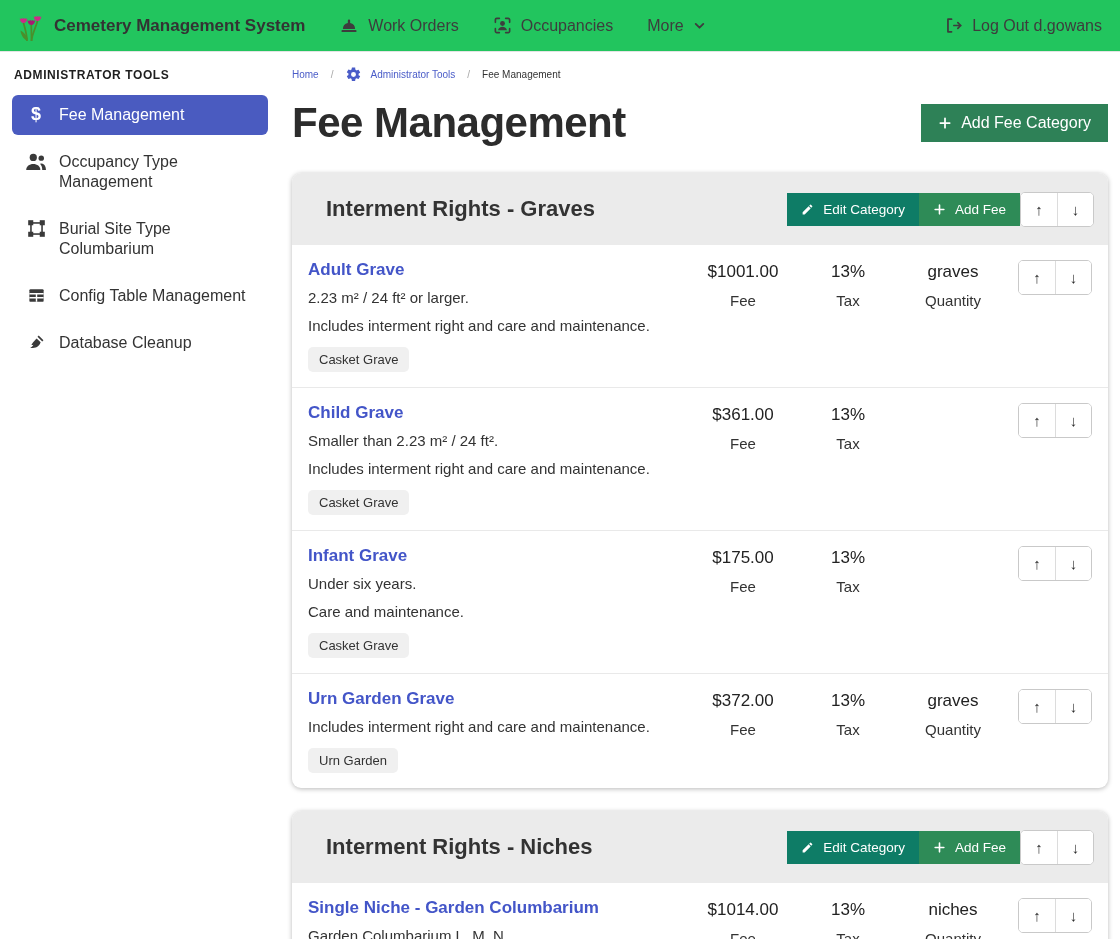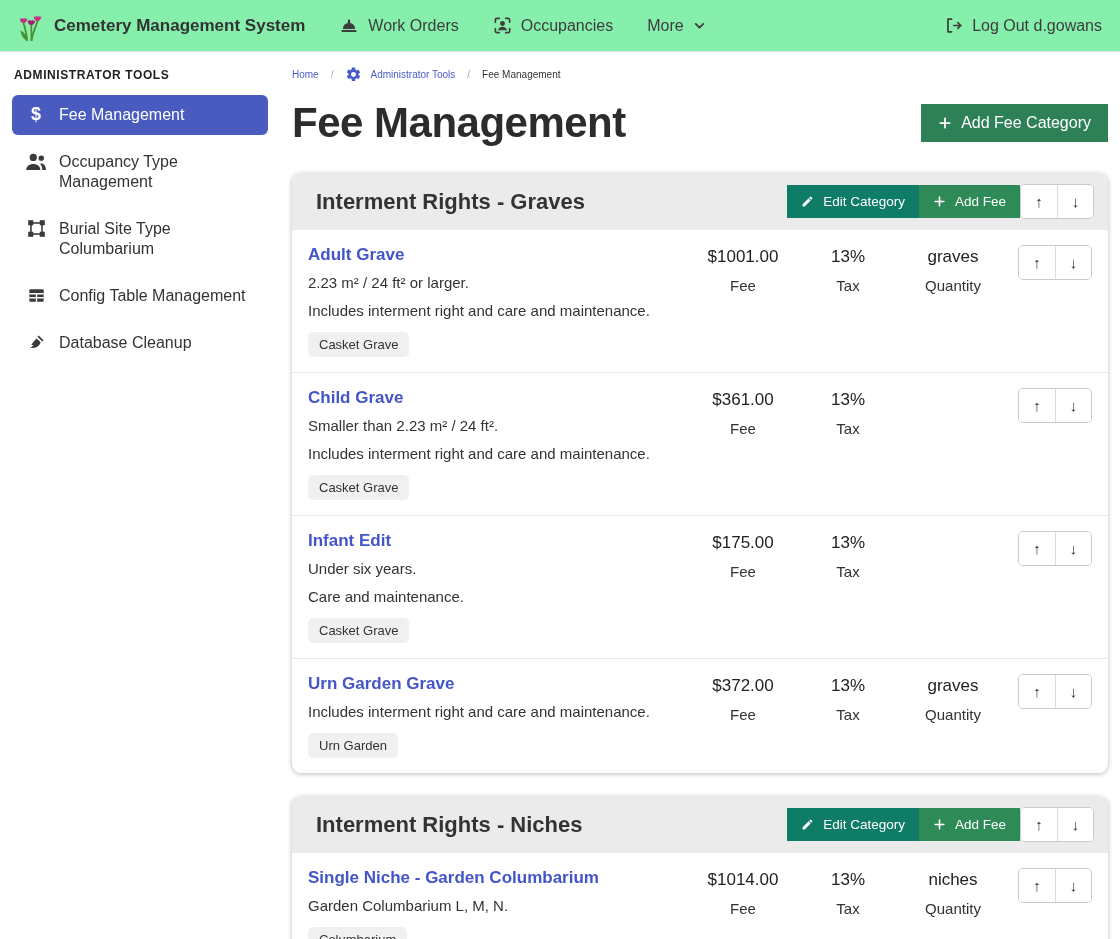--- a/index.html
+++ b/index.html
@@ -7,21 +7,21 @@
     margin: 0; padding: 0;
     width: 1120px; height: 939px;
     overflow: hidden;
     background: #fff;
     font-family: "Liberation Sans", "DejaVu Sans", sans-serif;
     color: #333;
   }
   
   .navbar {
     height: 52px;
-    background: #86efac;
+    background: #22c55e;
     border-bottom: 1px solid #e4e4e4;
     display: flex; align-items: center;
     padding: 0 18px; gap: 34px;
   }
   .brand { display: flex; align-items: center; gap: 10px; cursor: pointer; }
   .brand-title { font-size: 17px; font-weight: 700; color: #333; }
   .nav-item { display: flex; align-items: center; gap: 9px; font-size: 16px; color: #3d3d3d; cursor: pointer; }
   .nav-right { margin-left: auto; }
   .icon { display: inline-flex; align-items: center; justify-content: center; }
   .dollar-glyph { font-weight: 700; font-size: 18px; line-height: 1; }
@@ -76,21 +76,21 @@
   
   .card {
     border-radius: 9px; background: #fff;
     box-shadow: 0 1px 5px rgba(0,0,0,.28);
     margin-bottom: 23px; overflow: hidden;
   }
   .card-header {
     background: #ebebeb; display: flex; align-items: center;
     padding: 11px 14px 11px 22px; min-height: 56px;
   }
-  .card-title { flex: 1; font-size: 22px; font-weight: 600; color: #333; margin: 2px; }
+  .card-title { flex: 1; font-size: 22px; font-weight: 600; color: #333; margin: 12px; }
   .header-actions { display: flex; align-items: center; }
 
   .fee-row { display: flex; align-items: flex-start; padding: 15px 16px 15px 16px; border-bottom: 1px solid #e9e9e9; }
   .fee-row:last-child { border-bottom: none; }
   .fee-info { flex: 1; min-width: 0; padding-right: 6px; }
   .fee-name {
     display: inline-block; font-size: 17px; font-weight: 700;
     color: #4355c8; text-decoration: none; cursor: pointer; margin-bottom: 8px;
   }
   .fee-desc { font-size: 15px; color: #333; margin-bottom: 9px; line-height: 19px; }
@@ -320,21 +320,21 @@
             </div>
             <div class="fee-col"></div>
             <div class="row-arrows">
               <div class="arrow-group">
                 <button class="arrow-btn">↑</button>
                 <button class="arrow-btn">↓</button>
               </div>
             </div>
           </div>
           <div class="fee-row">
-            <div class="fee-info"><a class="fee-name">Infant Edit</a><div class="fee-desc">Under six years.</div><div class="fee-desc">Care and maintenance.</div><div class="tag-row">
+            <div class="fee-info"><a class="fee-name">Infant Grave</a><div class="fee-desc">Under six years.</div><div class="fee-desc">Care and maintenance.</div><div class="tag-row">
                 <span class="tag">Casket Grave</span>
               </div></div>
             <div class="fee-col">
               <div class="col-value">$175.00</div>
               <div class="col-label">Fee</div>
             </div>
             <div class="fee-col tax">
               <div class="col-value">13%</div>
               <div class="col-label">Tax</div>
             </div>

